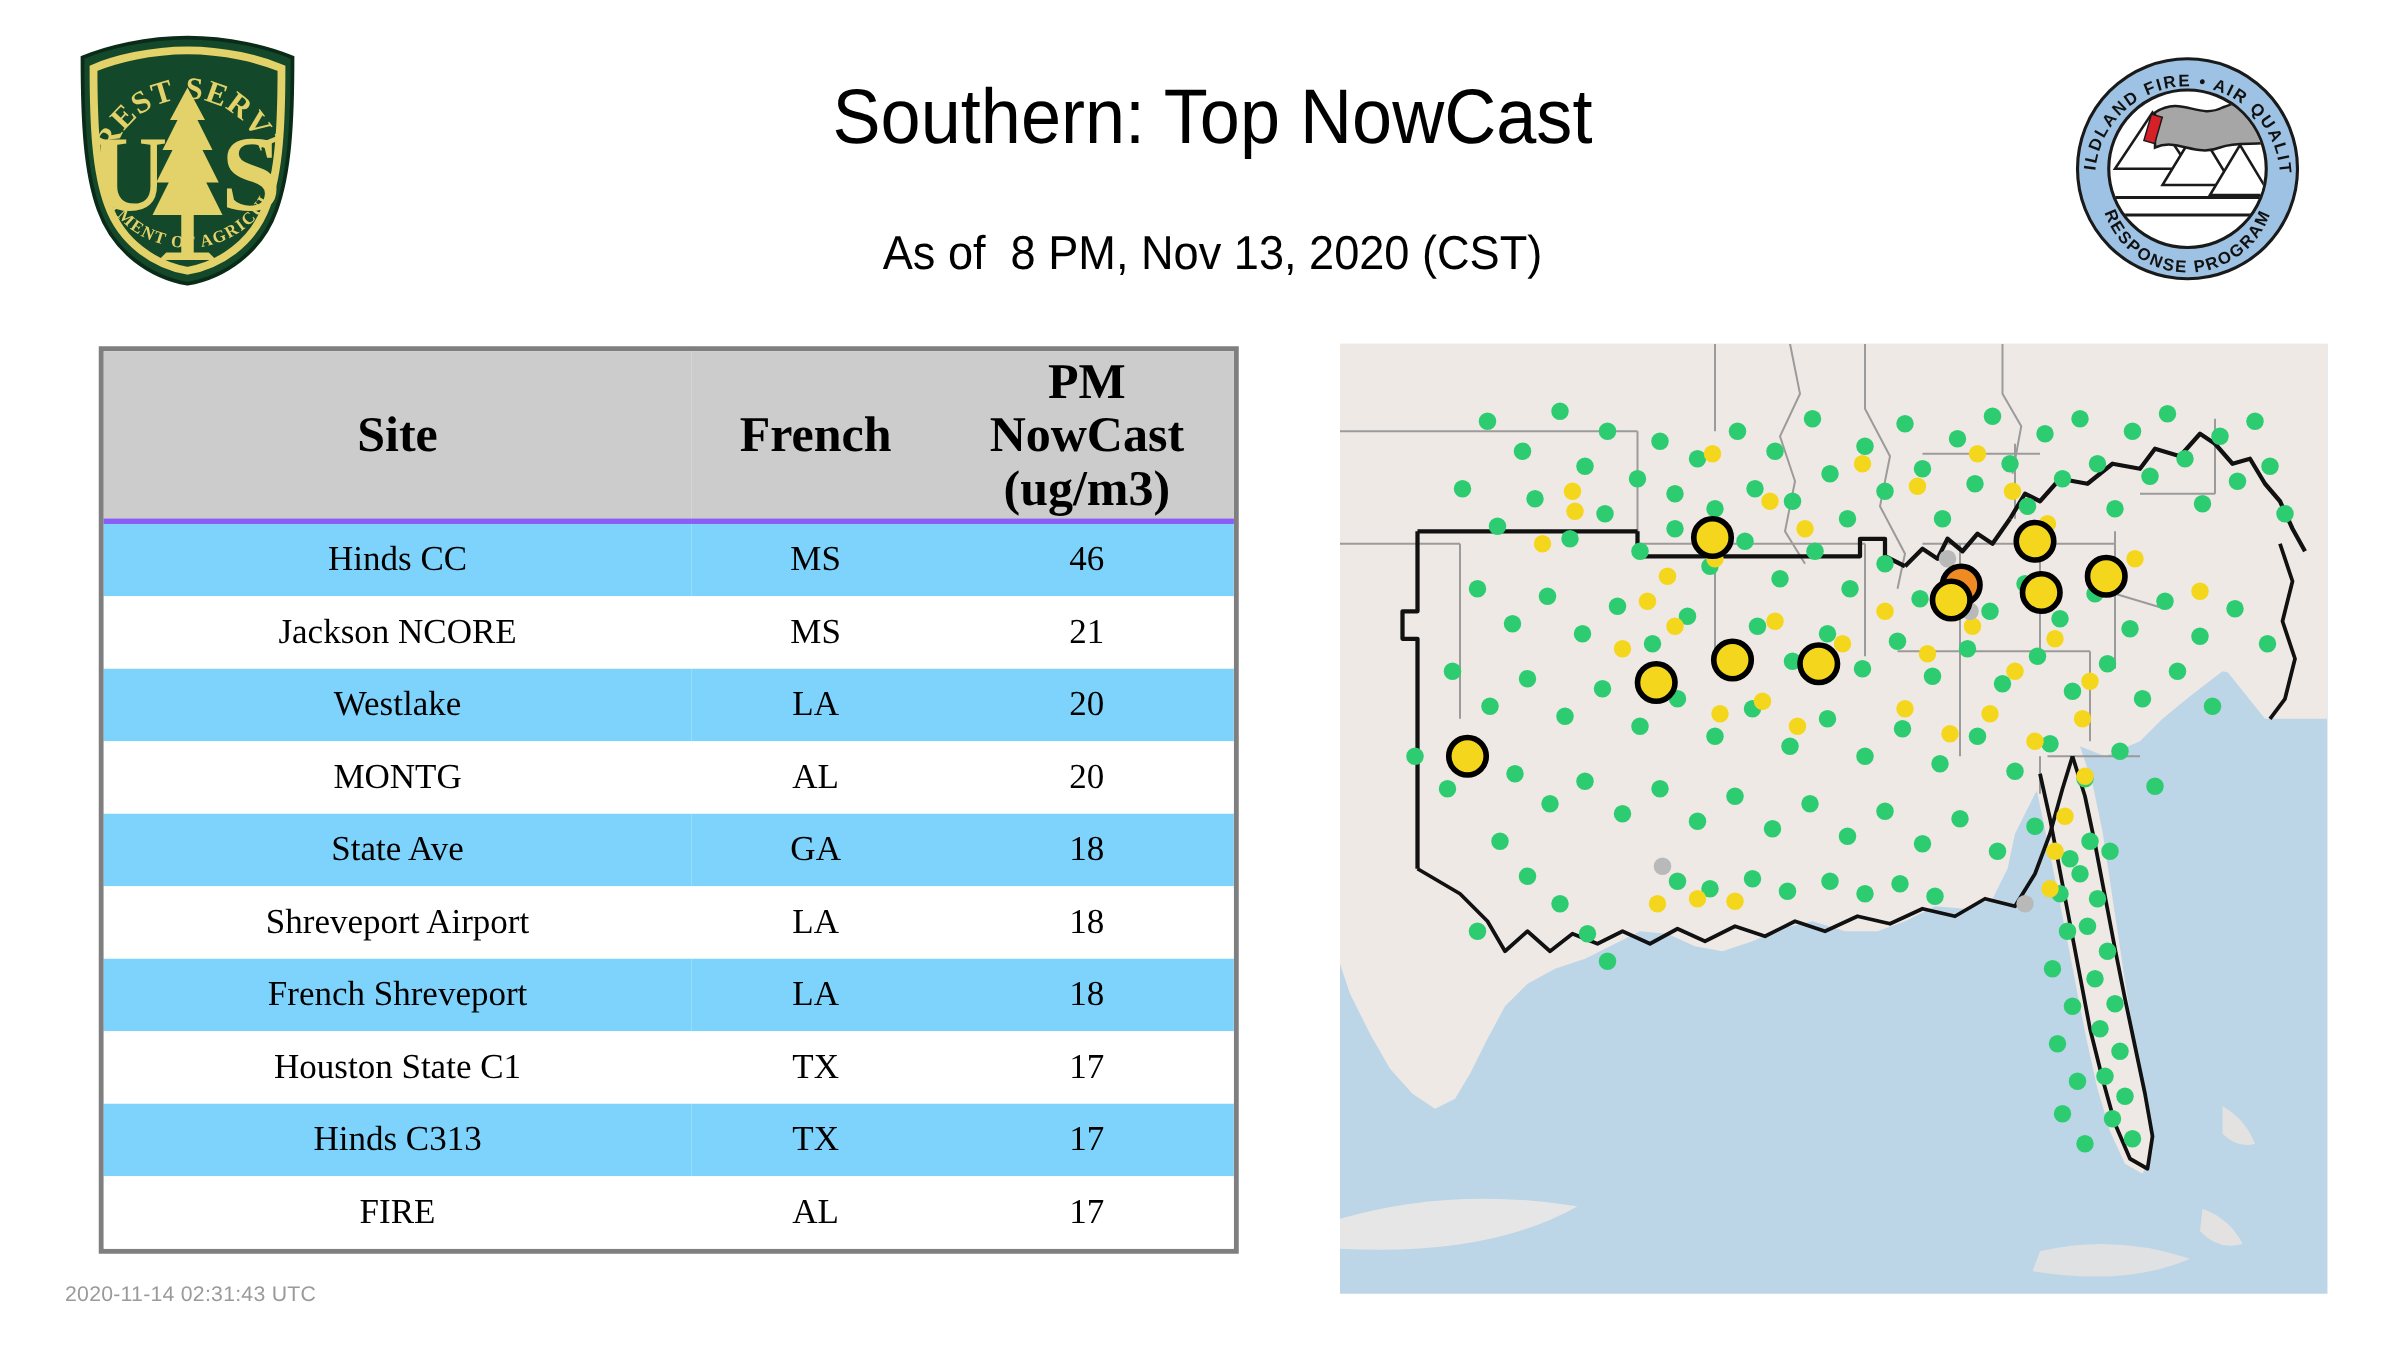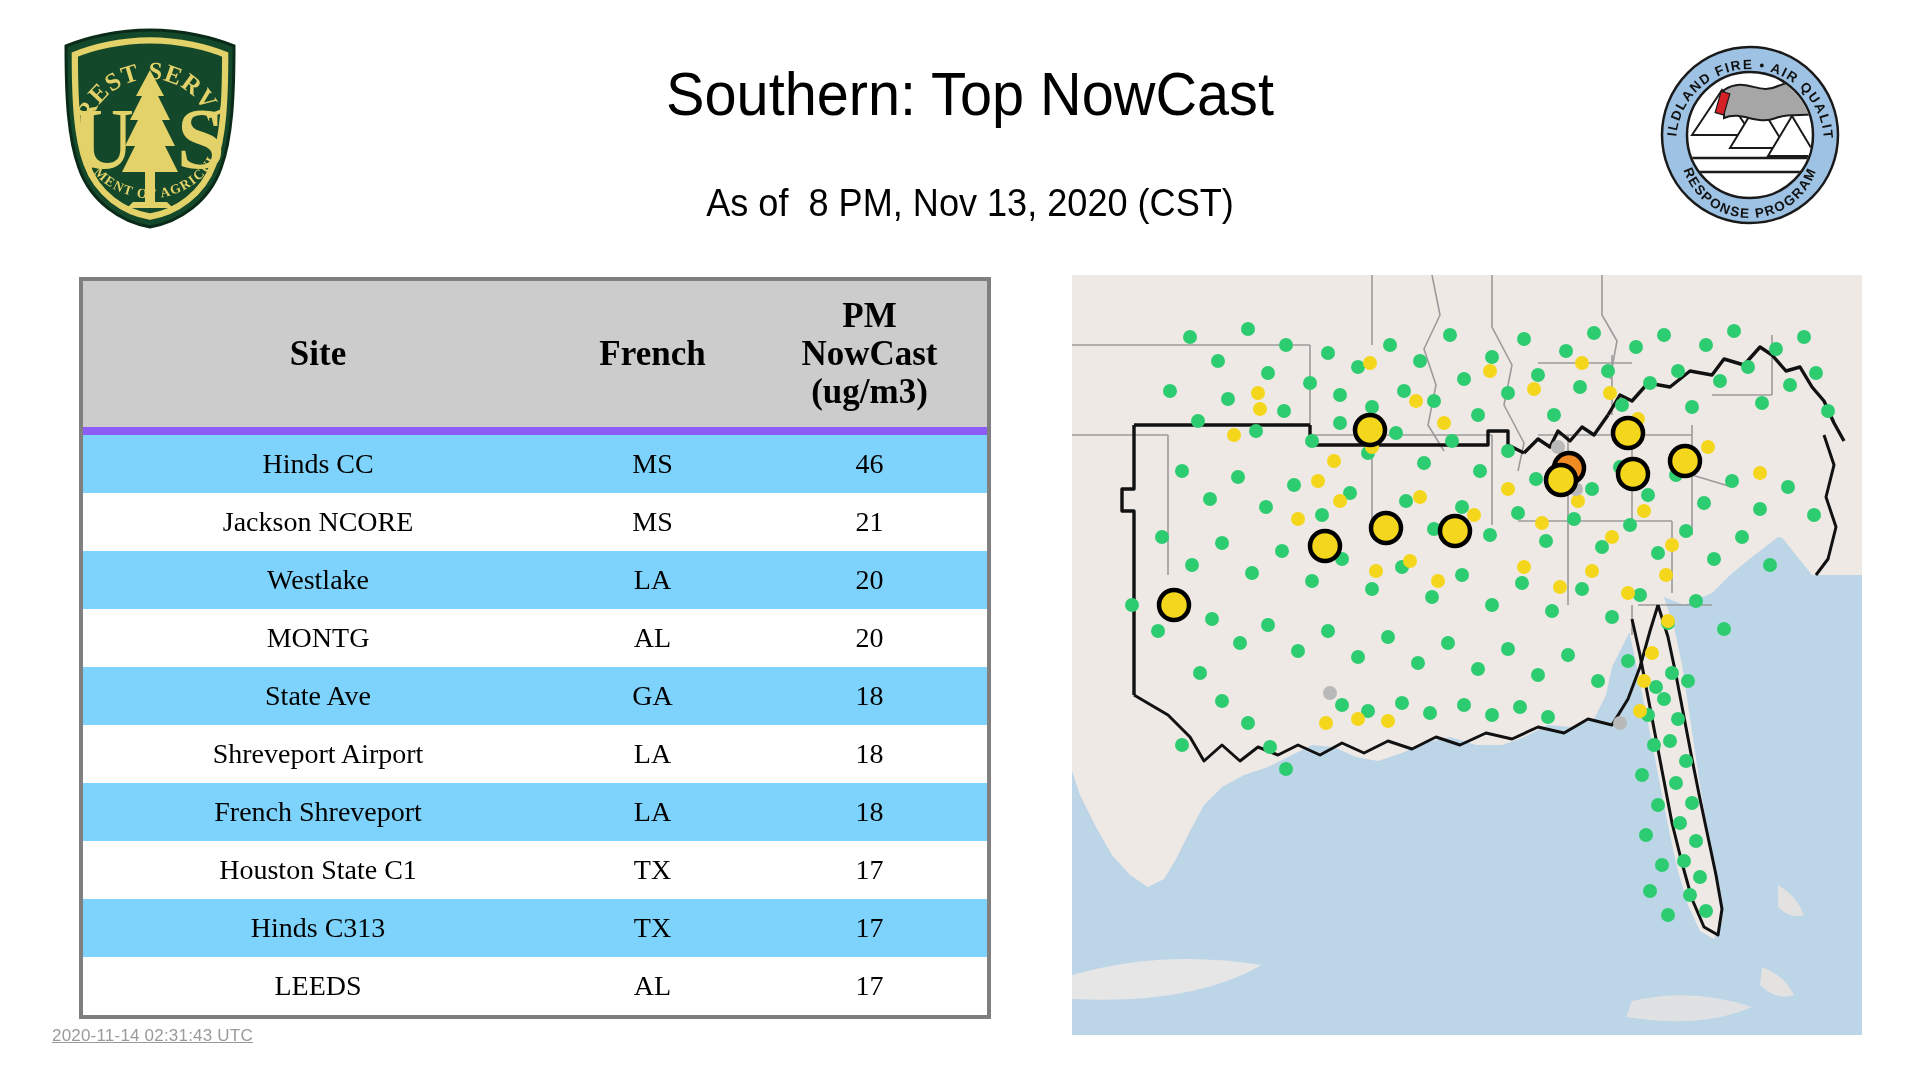--- a/index.html
+++ b/index.html
@@ -40,23 +40,23 @@
     background:#ffffff;
   }
   table#nowcast-table{
     border-collapse:collapse;width:100%;
     font-family:"Liberation Serif",serif;
   }
   #nowcast-table thead th{
     background:#cccccc;
     color:#000;
     font-weight:bold;
-    font-size:35px;
-    padding:14px 0;
-    border-bottom:8px solid #8b5cf6;
+    font-size:40px;
+    padding:2px 0;
+    border-bottom:4px solid #8b5cf6;
     text-align:center;
     line-height:1.08;
   }
   #nowcast-table thead th.h-site{height:118px;}
   #nowcast-table tbody td{
     font-size:28px;
     text-align:center;
     color:#000;
     height:58px;
     padding:0;
@@ -66,21 +66,20 @@
   #nowcast-table tbody tr.even td{background:#ffffff;}
   .col-site{width:52%;}
   .col-state{width:22%;}
   .col-val{width:26%;}
 
   #timestamp{
     position:absolute;left:52px;top:1026px;
     font-size:17px;color:#9a9a9a;
     font-family:"Liberation Sans",sans-serif;
     letter-spacing:.2px;
-    text-decoration:underline;
   }
 
   
   #map-panel{
     position:absolute;left:1072px;top:275px;width:790px;height:760px;
     overflow:hidden;background:#cfe0ef;
   }
   #map-svg{display:block;width:790px;height:760px;}
 </style>
 </head>
@@ -196,21 +195,21 @@
           <td class="col-site">Houston State C1</td>
           <td class="col-state">TX</td>
           <td class="col-val">17</td>
         </tr>
         <tr class="odd">
           <td class="col-site">Hinds C313</td>
           <td class="col-state">TX</td>
           <td class="col-val">17</td>
         </tr>
         <tr class="even">
-          <td class="col-site">LEEDS</td>
+          <td class="col-site">FIRE</td>
           <td class="col-state">AL</td>
           <td class="col-val">17</td>
         </tr>
       </tbody>
   </table>
 </div>
 
 <div id="timestamp">2020-11-14 02:31:43 UTC</div>
 
 <div id="map-panel">

